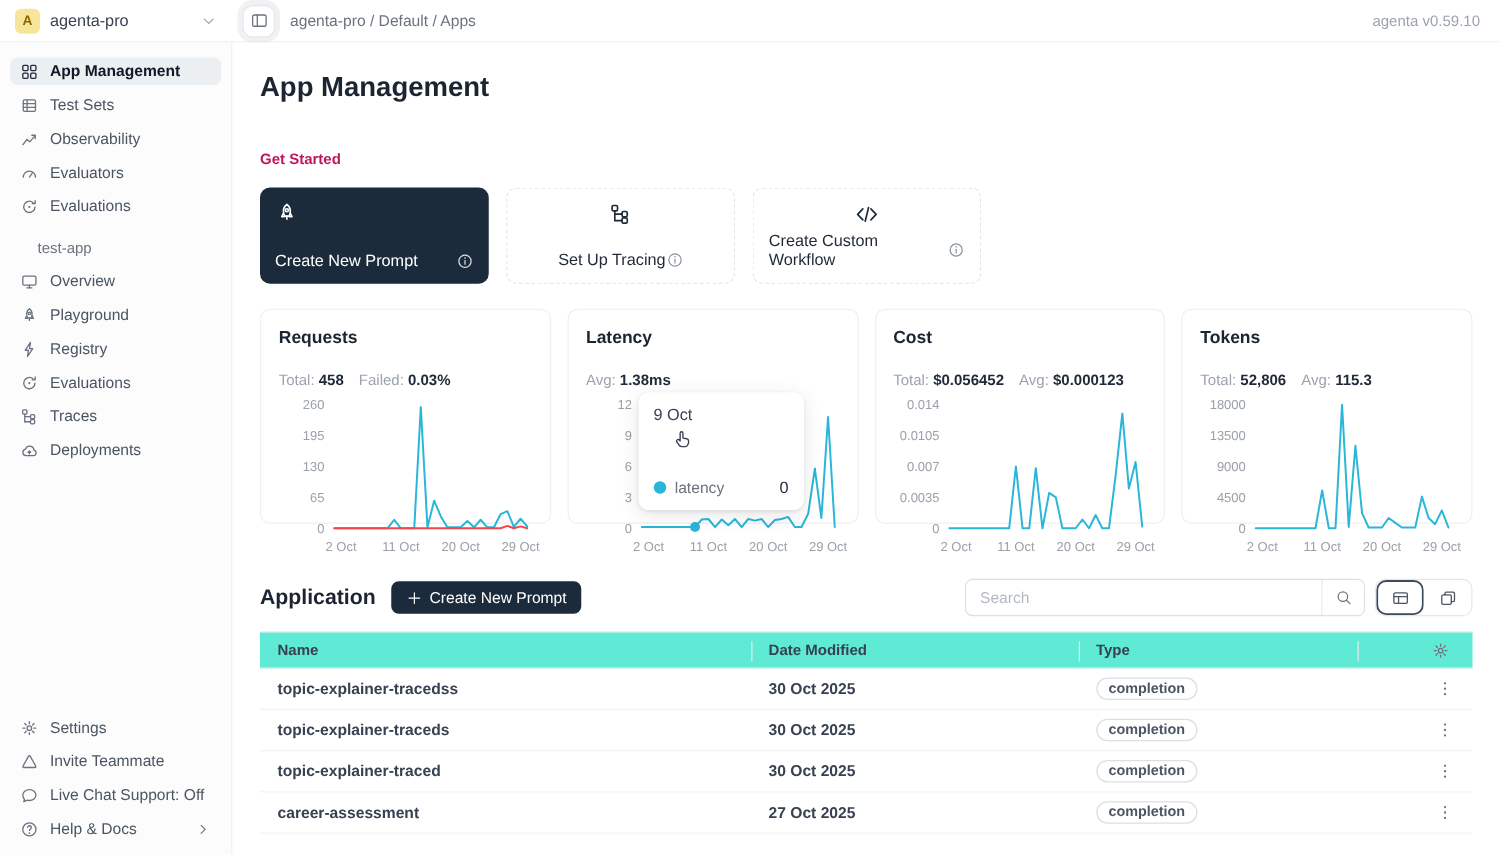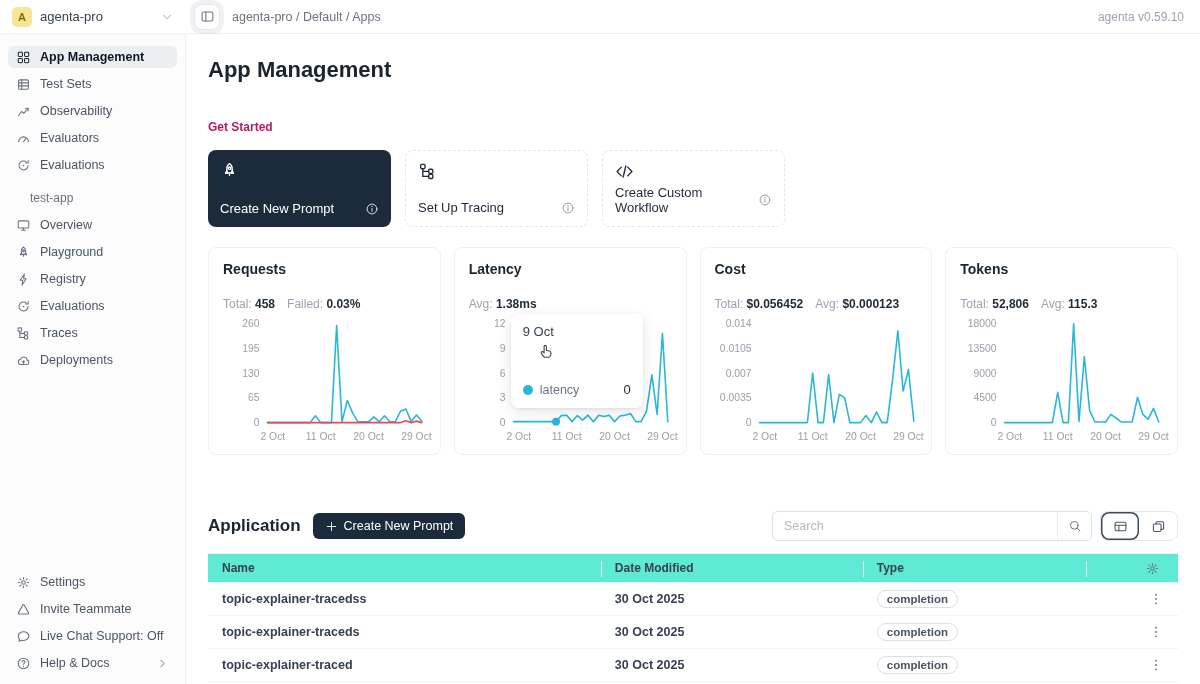--- a/index.html
+++ b/index.html
@@ -39,46 +39,46 @@
 
   
   .main { flex:1; padding:0 22px; background:#fff; overflow:hidden; }
   .page-title { font-size:22px; line-height:28px; font-weight:600; color:#1b2431; margin-top:22px; }
   .section-heading { font-size:12px; font-weight:600; color:#be185d; margin-top:36px; }
 
   .gs-row { display:flex; gap:14px; margin-top:16px; }
   .gs-card { width:183px; height:77px; border-radius:8px; padding:11px 12px; display:flex;
     flex-direction:column; justify-content:space-between; cursor:pointer; }
   .gs-card.dark { background:#1c2b3b; color:#fff; }
-  .gs-card.light { background:#fff; border:1px dashed #e3e6ea; color:#1f2937; }
+  .gs-card.light { background:#fff; border:1px dashed #e3e6ea; color:#1f2937;align-items:center; }
   .gs-icon { width:19px; height:19px; }
   .gs-bottom { display:flex; align-items:center; justify-content:space-between; font-size:13px; font-weight:500; }
   .gs-info { width:14px; height:14px; color:#8a94a0; }
   .gs-card.dark .gs-info { color:rgba(255,255,255,.85); }
 
   .charts-row { display:flex; gap:13px; margin-top:20px; }
-  .chart-card { flex:1; height:208px; border:1px solid #f0f0f0; border-radius:8px;
+  .chart-card { flex:1; height:172px; border:1px solid #f0f0f0; border-radius:8px;
     padding:13px 14px; position:relative; background:#fff; }
   .chart-title { font-size:14px; font-weight:600; color:#1b2431; }
   .chart-stats { display:flex; gap:12px; font-size:12px; color:#9ca3af; margin-top:20px; }
   .chart-stats b { color:#1f2937; font-weight:600; }
   svg.chart { width:100%; height:142px; margin-top:6px; overflow:visible; }
   svg.chart text { font-family:"Liberation Sans", sans-serif; }
 
   .chart-tooltip { position:absolute; left:56px; top:66px; width:132px; height:94px;
     background:rgba(255,255,255,.95); border-radius:8px; padding:10px 12px; z-index:2;
     box-shadow:0 4px 16px rgba(0,0,0,.10), 0 1px 3px rgba(0,0,0,.07); }
   .tt-title { font-size:13px; color:#374151; }
   .tt-cursor { position:absolute; left:26px; top:27px; width:18px; height:20px; }
   .tt-row { position:absolute; left:12px; right:12px; bottom:11px; display:flex;
     align-items:center; gap:7px; font-size:12.5px; color:#6b7280; }
   .tt-dot { width:10px; height:10px; border-radius:50%; }
   .tt-val { margin-left:auto; color:#1f2937; font-size:13px; }
 
-  .app-header { display:flex; align-items:center; gap:12px; margin-top:56px; height:30px; }
+  .app-header { display:flex; align-items:center; gap:12px; margin-top:44px; height:30px; }
   .app-title { font-size:17px; font-weight:600; color:#1b2431; }
   .btn-dark { display:flex; align-items:center; gap:6px; background:#1c2b3b; color:#fff;
     border:none; border-radius:6px; font-size:12.5px; padding:6px 12px; cursor:pointer;
     font-family:"Liberation Sans", sans-serif; }
   .btn-dark .icn { width:13px; height:13px; }
   .app-header-right { margin-left:auto; display:flex; align-items:center; gap:8px; }
   .search-box { width:320px; height:30px; border:1px solid #dcdfe3; border-radius:6px;
     display:flex; align-items:center; overflow:hidden; background:#fff; }
   .search-input { flex:1; border:none; outline:none; padding:0 11px; font-size:12.5px;
     color:#374151; font-family:Liberation Sans, sans-serif; }

